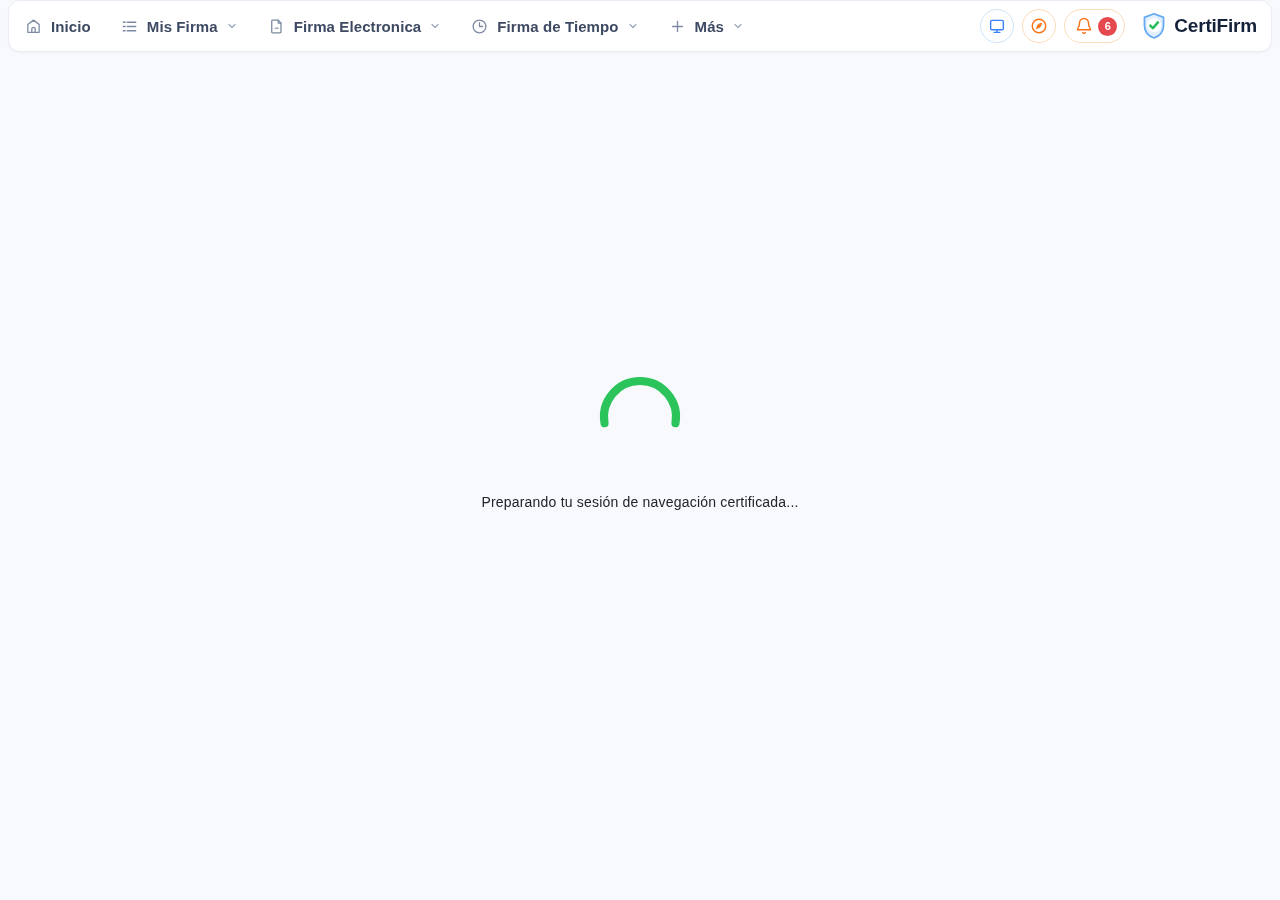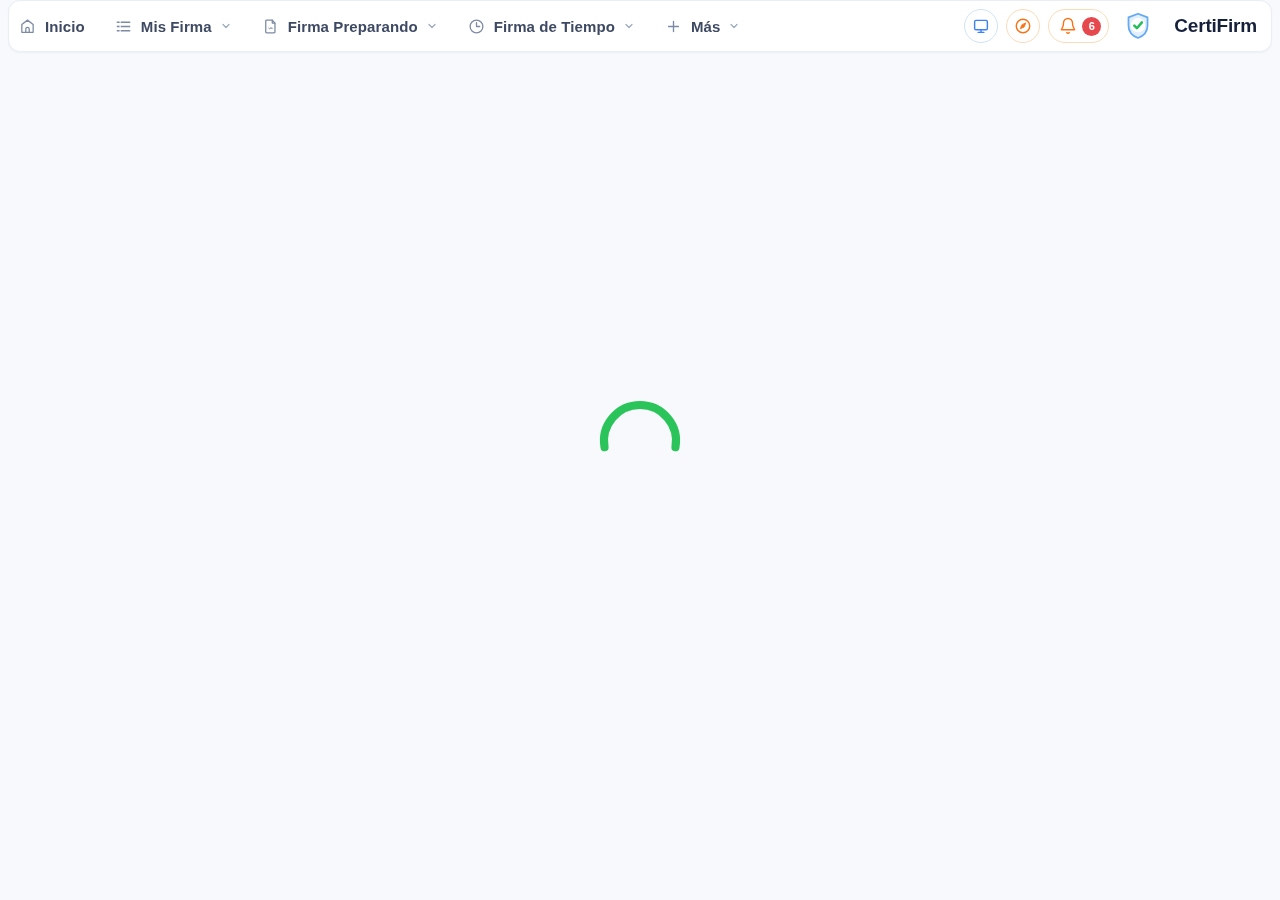--- a/index.html
+++ b/index.html
@@ -13,21 +13,21 @@
   
   .header {
     margin: 0 8px;
     height: 52px;
     background: #ffffff;
     border: 1px solid #e9edf5;
     border-radius: 12px;
     display: flex;
     align-items: center;
     justify-content: space-between;
-    padding: 0 14px 0 10px;
+    padding: 0 14px 0 16px;
     box-shadow: 0 1px 2px rgba(15,23,42,.04);
   }
   .nav {
     display: flex;
     align-items: center;
     gap: 30px;
   }
   .nav-item {
     display: flex;
     align-items: center;
@@ -76,21 +76,21 @@
     background: #e5484d;
     color: #ffffff;
     font-size: 11px;
     font-weight: 700;
     display: flex; align-items: center; justify-content: center;
     padding: 0 2px;
   }
   .brand {
     display: flex;
     align-items: center;
-    gap: 23px;
+    gap: 7px;
     margin-left: 8px;
     cursor: default;
   }
   .brand-name {
     font-size: 19px;
     font-weight: 800;
     color: #15203a;
     letter-spacing: -.2px;
   }
 
@@ -150,21 +150,21 @@
     </a>
 
     <a class="nav-item">
       <span class="nav-icon">
         <svg width="17" height="17" viewBox="0 0 24 24" fill="none" stroke-width="1.8" stroke-linecap="round" stroke-linejoin="round" stroke="currentColor">
           <path d="M14.5 3 H6.5 A1.2 1.2 0 0 0 5.3 4.2 v15.6 a1.2 1.2 0 0 0 1.2 1.2 h10.6 a1.2 1.2 0 0 0 1.2 -1.2 V7.2 Z"></path>
           <path d="M14.5 3 v4.2 h3.8"></path>
           <path d="M9.5 14.5 c1.2 1.5 2.5 1 3.2 -1.2 c.4 1.8 1 2.2 2 1.4" stroke-width="1.4"></path>
         </svg>
       </span>
-      <span>Firma Preparando</span>
+      <span>Firma Electronica</span>
       <span class="chev">
         <svg width="12" height="12" viewBox="0 0 24 24" fill="none" stroke-width="2.4" stroke-linecap="round" stroke-linejoin="round" stroke="currentColor">
             <path d="m6 9 6 6 6-6"></path>
           </svg>
       </span>
     </a>
 
     <a class="nav-item">
       <span class="nav-icon">
         <svg width="17" height="17" viewBox="0 0 24 24" fill="none" stroke-width="1.8" stroke-linecap="round" stroke-linejoin="round" stroke="currentColor">
@@ -238,14 +238,15 @@
     </div>
 
   </div>
 </header>
 
 <main class="main">
   <div class="loading-group">
     <svg class="spinner" viewBox="0 0 100 100" fill="none">
       <path d="M 10.6 56.9 A 40 40 0 1 1 89.4 56.9" stroke="#2bc45b" stroke-width="9" stroke-linecap="round"></path>
     </svg>
+    <p class="loading-text">Preparando tu sesión de navegación certificada...</p>
   </div>
 </main>
 
 </body></html>

